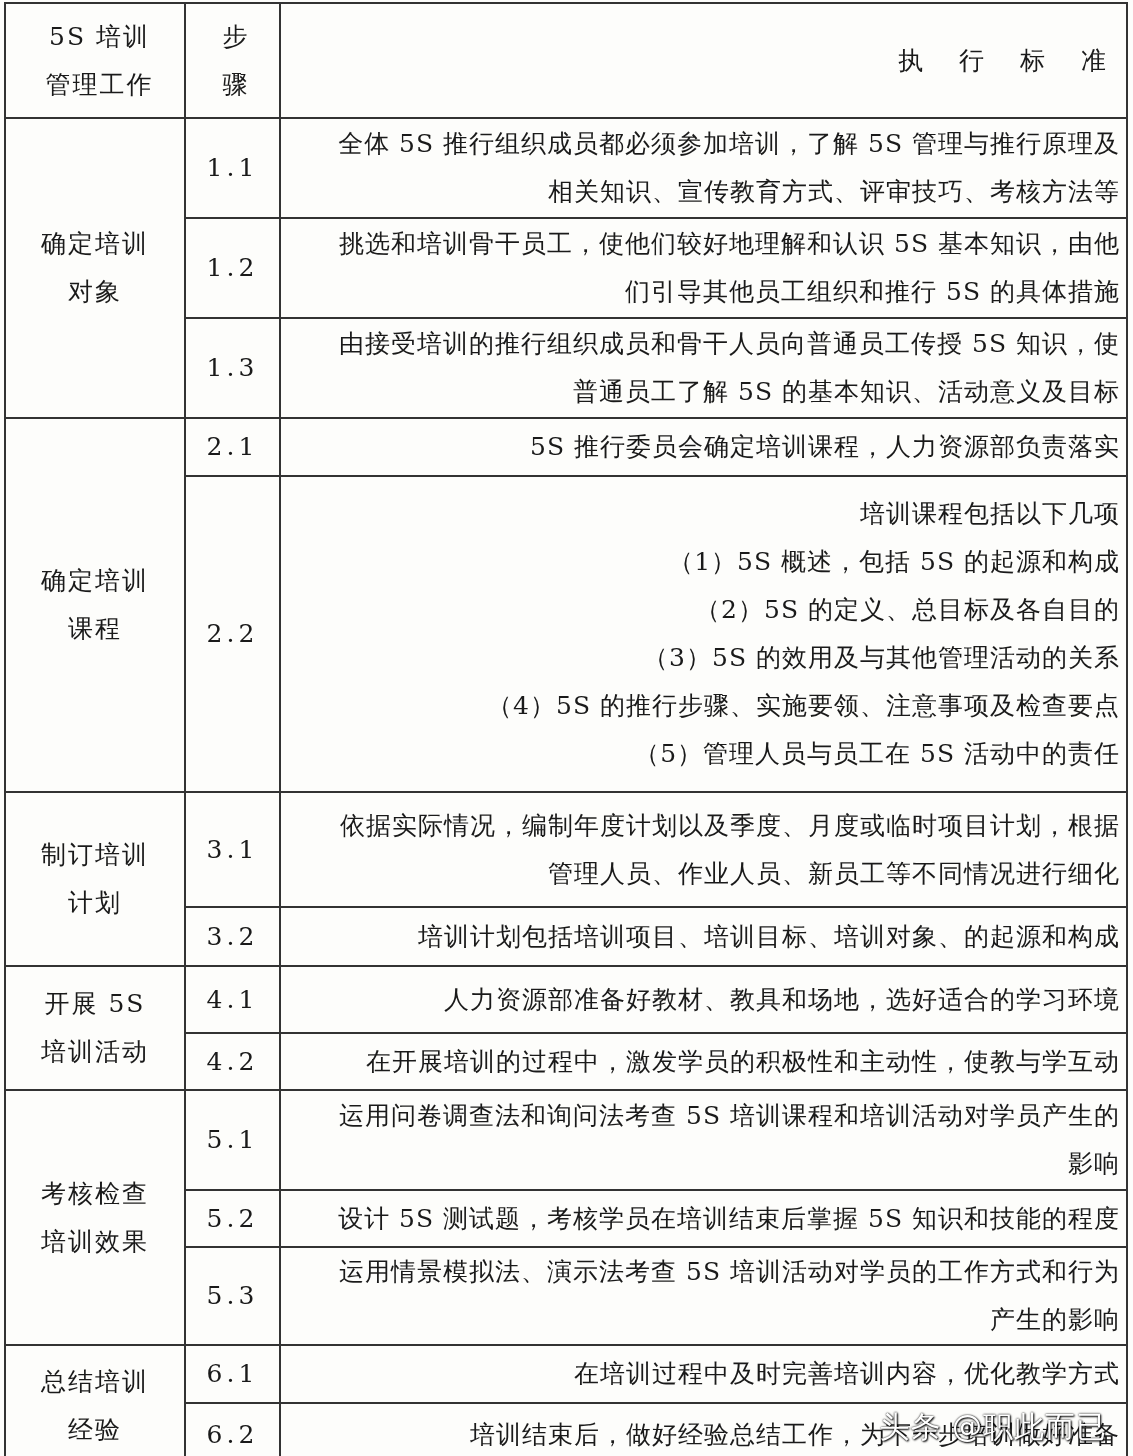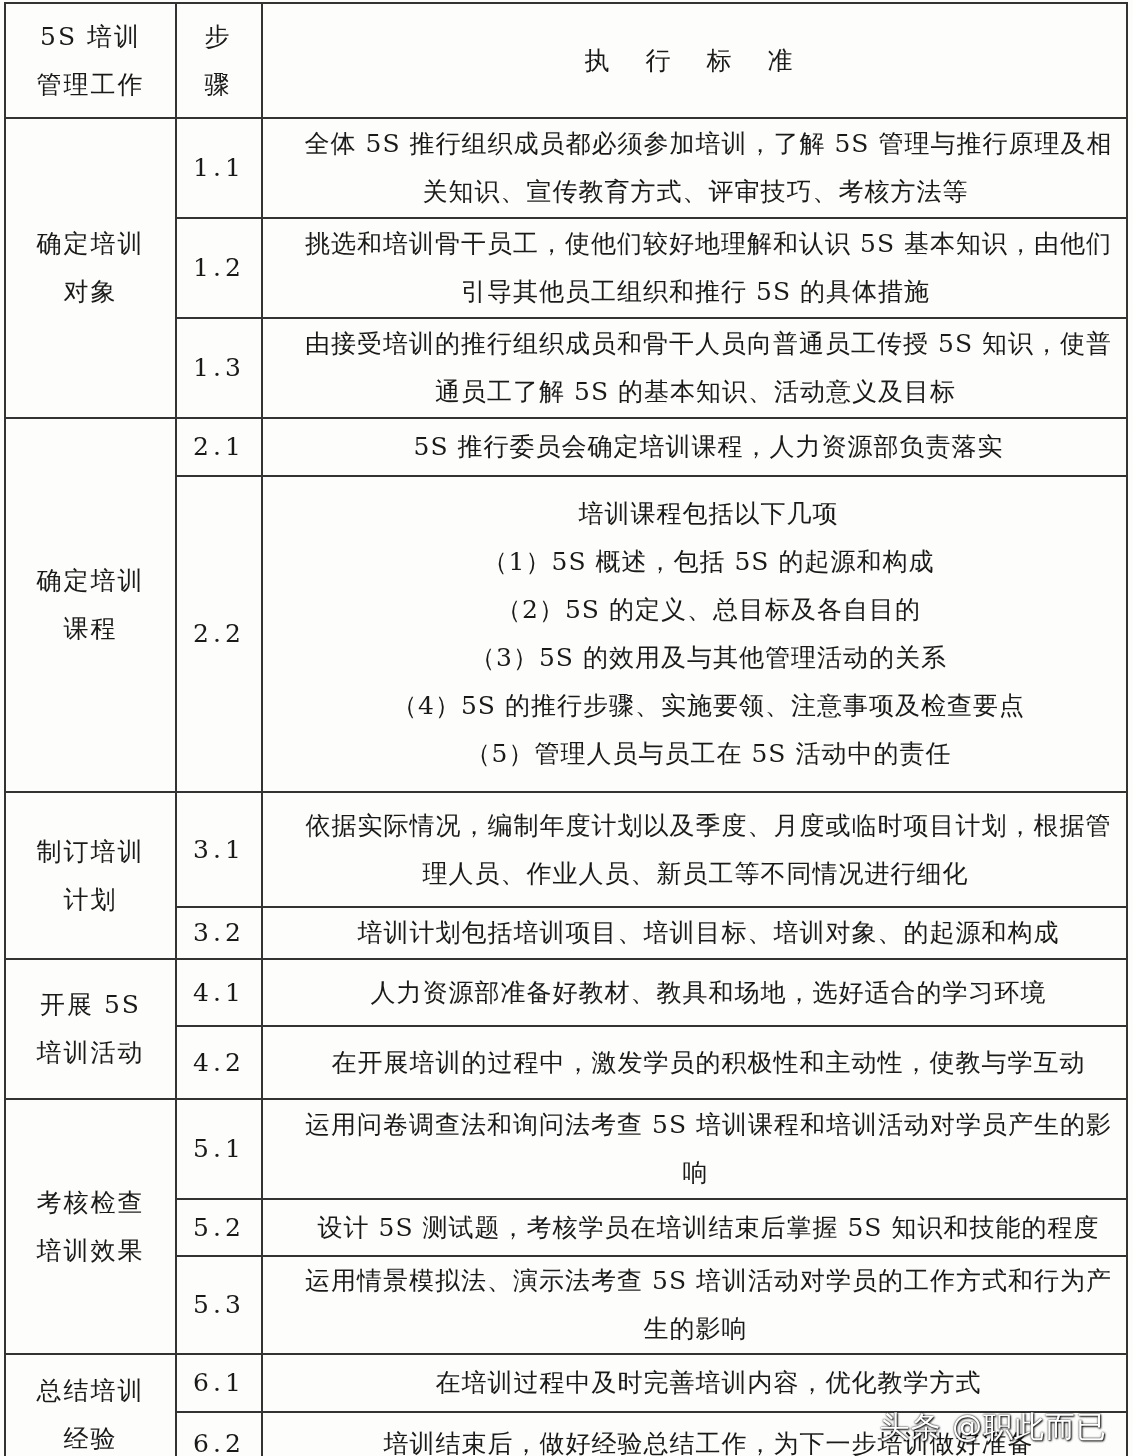--- a/index.html
+++ b/index.html
@@ -1,23 +1,23 @@
 <!DOCTYPE html>
 <html><head>
 <meta charset="utf-8">
 <style>
   html,body{margin:0;padding:0;background:#fff;}
   body{width:1133px;height:1456px;overflow:hidden;font-family:"DejaVu Serif","Liberation Serif",serif;color:#1a1a1a;}
   .page{position:relative;width:1133px;height:1456px;background:#fdfdfb;}
   table{position:absolute;left:4px;top:2px;width:1124px;border-collapse:collapse;table-layout:fixed;}
   td,th{border:2px solid #333;font-weight:normal;font-size:25px;line-height:48px;padding:0;}
-  th{height:113px;}
+  th{height:113px;padding-left:9px;}
   .c1{width:169px;text-align:center;letter-spacing:2px;line-height:48px;}
   .c2{width:84px;text-align:center;letter-spacing:4px;}
-  .c3{text-align:center;padding:0 6px 0 8px;letter-spacing:1px;}
+  .c3{text-align:right;padding:0 6px 0 8px;letter-spacing:1px;}
   .hdr3{letter-spacing:14px;}
   .ind{text-indent:26px;display:block;}
   .line{display:block;padding-left:26px;}
   .watermark{position:absolute;right:26px;bottom:8px;font-family:"DejaVu Sans",sans-serif;font-size:30px;color:#fff;text-shadow:0 0 2px #000,1px 1px 2px #000;letter-spacing:1px;}
 </style>
 </head>
 <body>
 
 <div class="page">
 <table>
@@ -67,35 +67,35 @@
     </td>
   </tr>
 
   <tr style="height:115px">
     <td class="c1" rowspan="2"><span>制订培训</span><br><span>计划</span></td>
     <td class="c2">3.1</td>
     <td class="c3">
             <span class="ind">依据实际情况，编制年度计划以及季度、月度或临时项目计划，根据管理人员、作业人员、新员工等不同情况进行细化</span>
           </td>
   </tr>
-  <tr style="height:52px">
+  <tr style="height:59px">
     <td class="c2">3.2</td>
     <td class="c3">
             <span class="ind">培训计划包括培训项目、培训目标、培训对象、的起源和构成</span>
           </td>
   </tr>
 
   <tr style="height:67px">
     <td class="c1" rowspan="2"><span>开展 5S</span><br><span>培训活动</span></td>
     <td class="c2">4.1</td>
     <td class="c3">
             <span class="ind">人力资源部准备好教材、教具和场地，选好适合的学习环境</span>
           </td>
   </tr>
-  <tr style="height:73px">
+  <tr style="height:57px">
     <td class="c2">4.2</td>
     <td class="c3">
             <span class="ind">在开展培训的过程中，激发学员的积极性和主动性，使教与学互动</span>
           </td>
   </tr>
 
   <tr style="height:100px">
     <td class="c1" rowspan="3"><span>考核检查</span><br><span>培训效果</span></td>
     <td class="c2">5.1</td>
     <td class="c3">

